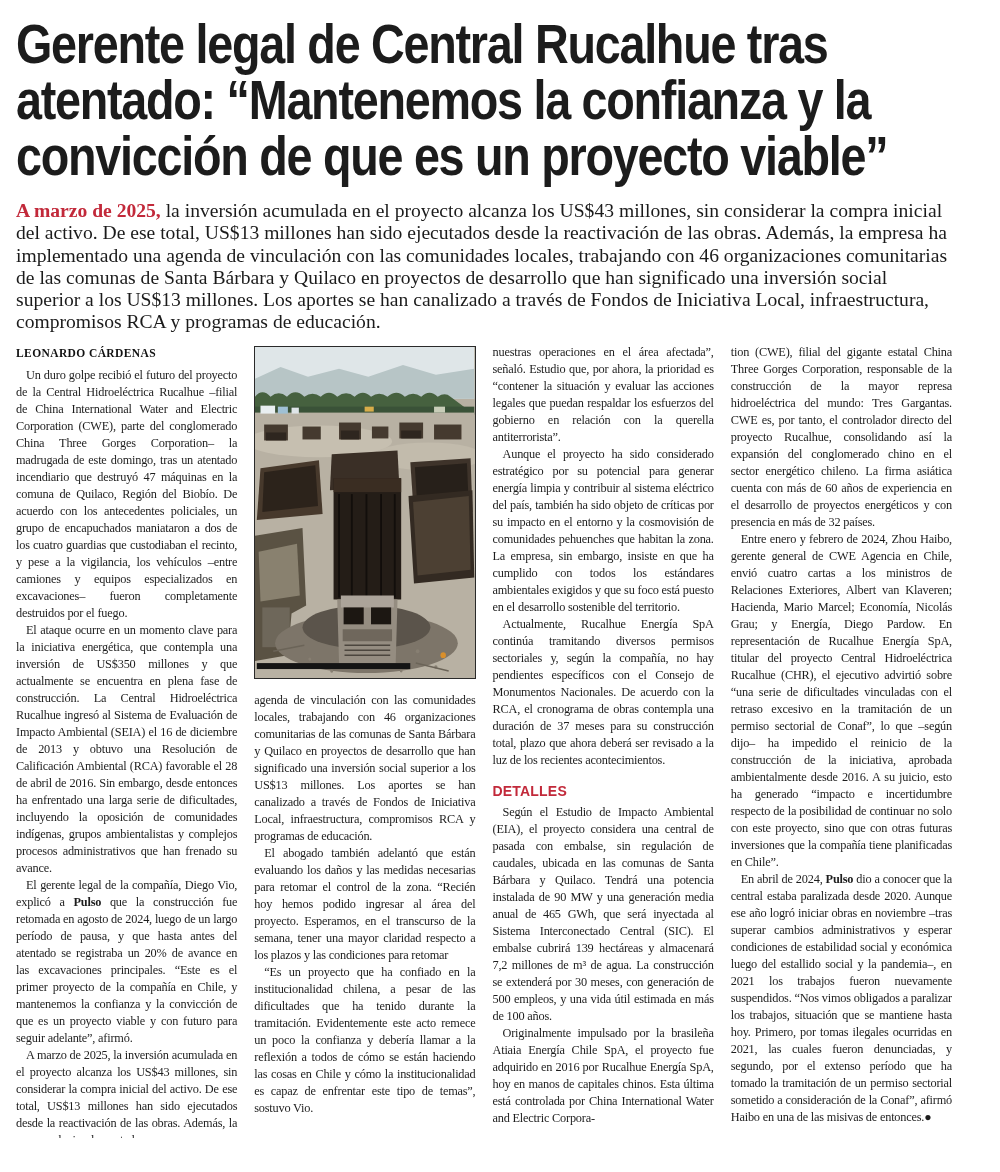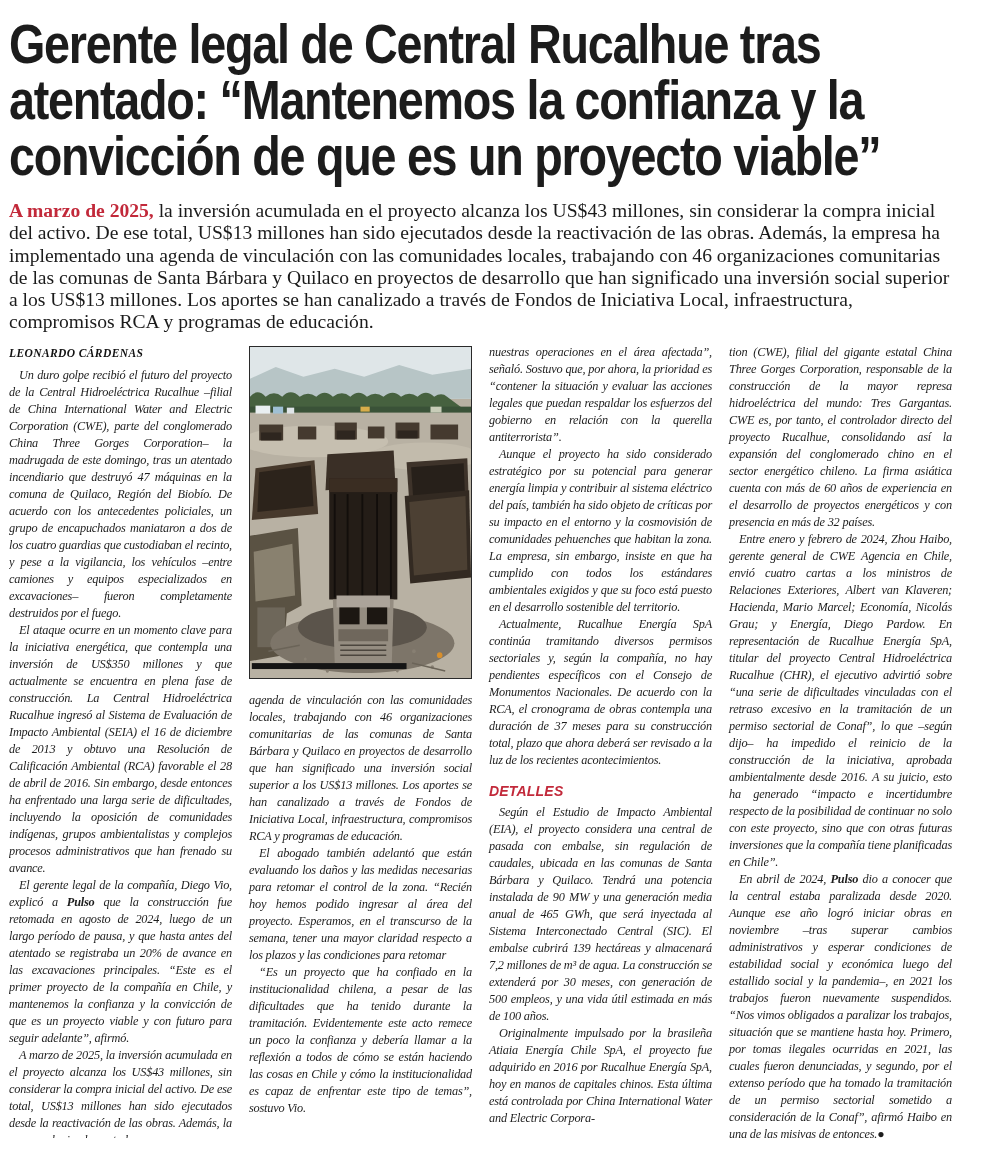--- a/index.html
+++ b/index.html
@@ -1,37 +1,37 @@
 <!DOCTYPE html>
 <html lang="es" style="--accent: #c2293a;"><head>
 <meta charset="utf-8">
 <style>
   html,body{margin:0;padding:0;background:#fff;}
   .page{
     width:964px;height:1172px;box-sizing:border-box;
-    padding:10px 12px 0 9px;overflow:hidden;background:#fff;
+    padding:10px 12px 0 16px;overflow:hidden;background:#fff;
     font-family:"Liberation Serif","DejaVu Serif",serif;color:#1d1d1d;
   }
   
   .headline{margin:6px 0 0 0;}
   .headline .hl{
     font-family:"Liberation Sans","DejaVu Sans",sans-serif;
     font-weight:bold;font-size:55px;line-height:56px;letter-spacing:-1.5px;
     color:#1c1c1c;white-space:nowrap;
     transform:scaleX(.85);transform-origin:0 50%;
   }
   
   .lead{
     margin:16px 0 0 0;font-size:19.6px;line-height:22.3px;color:#1b1b1b;
     text-align:left;
   }
   .lead-intro{font-weight:bold;color:var(--accent,#c2293a);text-align:center;}
   
   .columns{display:flex;gap:17px;margin-top:10px;height:794px;overflow:hidden;}
-  .col{flex:1 1 0;min-width:0;font-style:italic;}
+  .col{flex:1 1 0;min-width:0;}
   .byline{
     font-family:"Liberation Serif","DejaVu Serif",serif;
     font-size:11.5px;line-height:14px;font-weight:bold;letter-spacing:.4px;
     margin:2px 0 7px 0;color:#111;
   }
   .body{
     margin:0;font-size:12.3px;line-height:17px;letter-spacing:-.2px;
     text-align:justify;text-indent:10px;hyphens:auto;-webkit-hyphens:auto;
     color:#1d1d1d;
   }
@@ -152,21 +152,21 @@
       <line x1="20" y1="306" x2="54" y2="300" stroke="#6b6458" stroke-width="1.5"></line>
 
       <rect x="2" y="318" width="168" height="6" fill="#141414"></rect>
     </svg>
   </figure>
 <p class="body cont">agenda de vinculación con las comunidades locales, trabajando con 46 organizaciones comunitarias de las comunas de Santa Bárbara y Quilaco en proyectos de desarrollo que han significado una inversión social superior a los US$13 millones. Los aportes se han canalizado a través de Fondos de Iniciativa Local, infraestructura, compromisos RCA y programas de educación.</p>
         <p class="body">El abogado también adelantó que están evaluando los daños y las medidas necesarias para retomar el control de la zona. “Recién hoy hemos podido ingresar al área del proyecto. Esperamos, en el transcurso de la semana, tener una mayor claridad respecto a los plazos y las condiciones para retomar</p>
         <p class="body">“Es un proyecto que ha confiado en la institucionalidad chilena, a pesar de las dificultades que ha tenido durante la tramitación. Evidentemente este acto remece un poco la confianza y debería llamar a la reflexión a todos de cómo se están haciendo las cosas en Chile y cómo la institucionalidad es capaz de enfrentar este tipo de temas”, sostuvo Vio.</p>
       </div>
     <div class="col">
-        <p class="body cont">nuestras operaciones en el área afectada”, señaló. Sostuvo que, por ahora, la prioridad es “contener la situación y evaluar las acciones legales que puedan respaldar los esfuerzos del gobierno en relación con la querella antiterrorista”.</p>
+        <p class="body cont">nuestras operaciones en el área afectada”, señaló. Estudio que, por ahora, la prioridad es “contener la situación y evaluar las acciones legales que puedan respaldar los esfuerzos del gobierno en relación con la querella antiterrorista”.</p>
         <p class="body">Aunque el proyecto ha sido considerado estratégico por su potencial para generar energía limpia y contribuir al sistema eléctrico del país, también ha sido objeto de críticas por su impacto en el entorno y la cosmovisión de comunidades pehuenches que habitan la zona. La empresa, sin embargo, insiste en que ha cumplido con todos los estándares ambientales exigidos y que su foco está puesto en el desarrollo sostenible del territorio.</p>
         <p class="body">Actualmente, Rucalhue Energía SpA continúa tramitando diversos permisos sectoriales y, según la compañía, no hay pendientes específicos con el Consejo de Monumentos Nacionales. De acuerdo con la RCA, el cronograma de obras contempla una duración de 37 meses para su construcción total, plazo que ahora deberá ser revisado a la luz de los recientes acontecimientos.</p>
         <h3 class="subhead">DETALLES</h3>
         <p class="body">Según el Estudio de Impacto Ambiental (EIA), el proyecto considera una central de pasada con embalse, sin regulación de caudales, ubicada en las comunas de Santa Bárbara y Quilaco. Tendrá una potencia instalada de 90 MW y una generación media anual de 465 GWh, que será inyectada al Sistema Interconectado Central (SIC). El embalse cubrirá 139 hectáreas y almacenará 7,2 millones de m³ de agua. La construcción se extenderá por 30 meses, con generación de 500 empleos, y una vida útil estimada en más de 100 años.</p>
         <p class="body">Originalmente impulsado por la brasileña Atiaia Energía Chile SpA, el proyecto fue adquirido en 2016 por Rucalhue Energía SpA, hoy en manos de capitales chinos. Esta última está controlada por China International Water and Electric Corpora-</p>
       </div>
     <div class="col">
         <p class="body cont">tion (CWE), filial del gigante estatal China Three Gorges Corporation, responsable de la construcción de la mayor represa hidroeléctrica del mundo: Tres Gargantas. CWE es, por tanto, el controlador directo del proyecto Rucalhue, consolidando así la expansión del conglomerado chino en el sector energético chileno. La firma asiática cuenta con más de 60 años de experiencia en el desarrollo de proyectos energéticos y con presencia en más de 32 países.</p>
         <p class="body">Entre enero y febrero de 2024, Zhou Haibo, gerente general de CWE Agencia en Chile, envió cuatro cartas a los ministros de Relaciones Exteriores, Albert van Klaveren; Hacienda, Mario Marcel; Economía, Nicolás Grau; y Energía, Diego Pardow. En representación de Rucalhue Energía SpA, titular del proyecto Central Hidroeléctrica Rucalhue (CHR), el ejecutivo advirtió sobre “una serie de dificultades vinculadas con el retraso excesivo en la tramitación de un permiso sectorial de Conaf”, lo que –según dijo– ha impedido el reinicio de la construcción de la iniciativa, aprobada ambientalmente desde 2016. A su juicio, esto ha generado “impacto e incertidumbre respecto de la posibilidad de continuar no solo con este proyecto, sino que con otras futuras inversiones que la compañía tiene planificadas en Chile”.</p>
         <p class="body">En abril de 2024, <b>Pulso</b> dio a conocer que la central estaba paralizada desde 2020. Aunque ese año logró iniciar obras en noviembre –tras superar cambios administrativos y esperar condiciones de estabilidad social y económica luego del estallido social y la pandemia–, en 2021 los trabajos fueron nuevamente suspendidos. “Nos vimos obligados a paralizar los trabajos, situación que se mantiene hasta hoy. Primero, por tomas ilegales ocurridas en 2021, las cuales fueron denunciadas, y segundo, por el extenso período que ha tomado la tramitación de un permiso sectorial sometido a consideración de la Conaf”, afirmó Haibo en una de las misivas de entonces.●</p>

